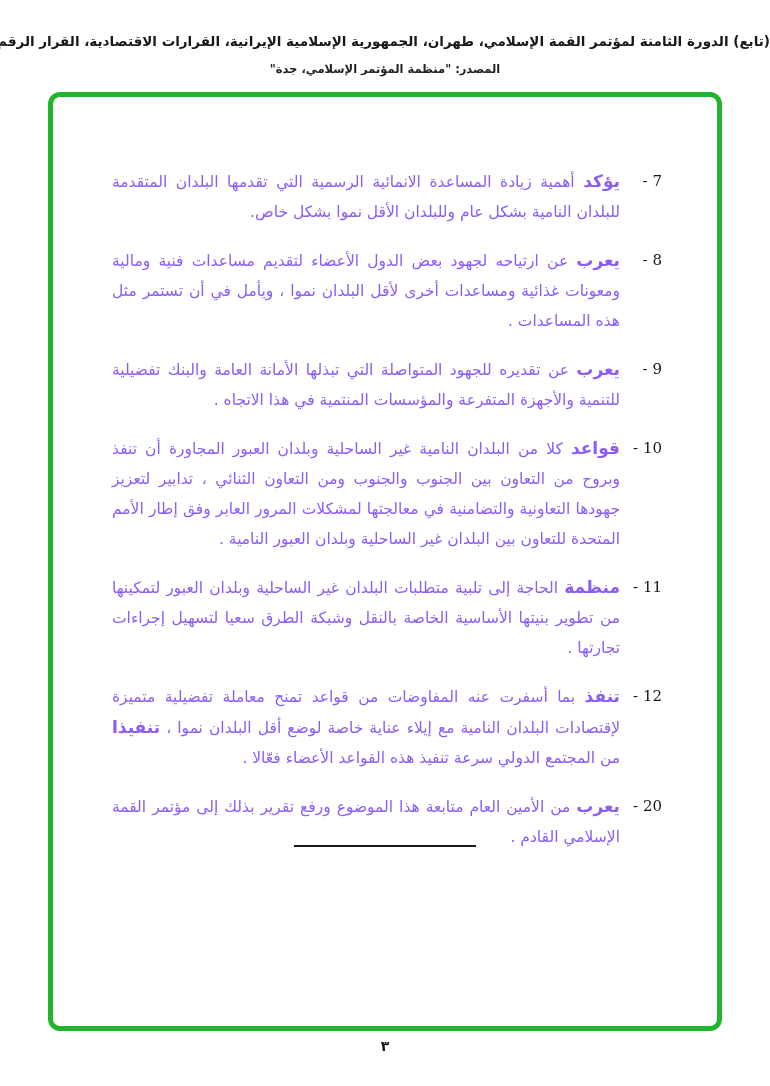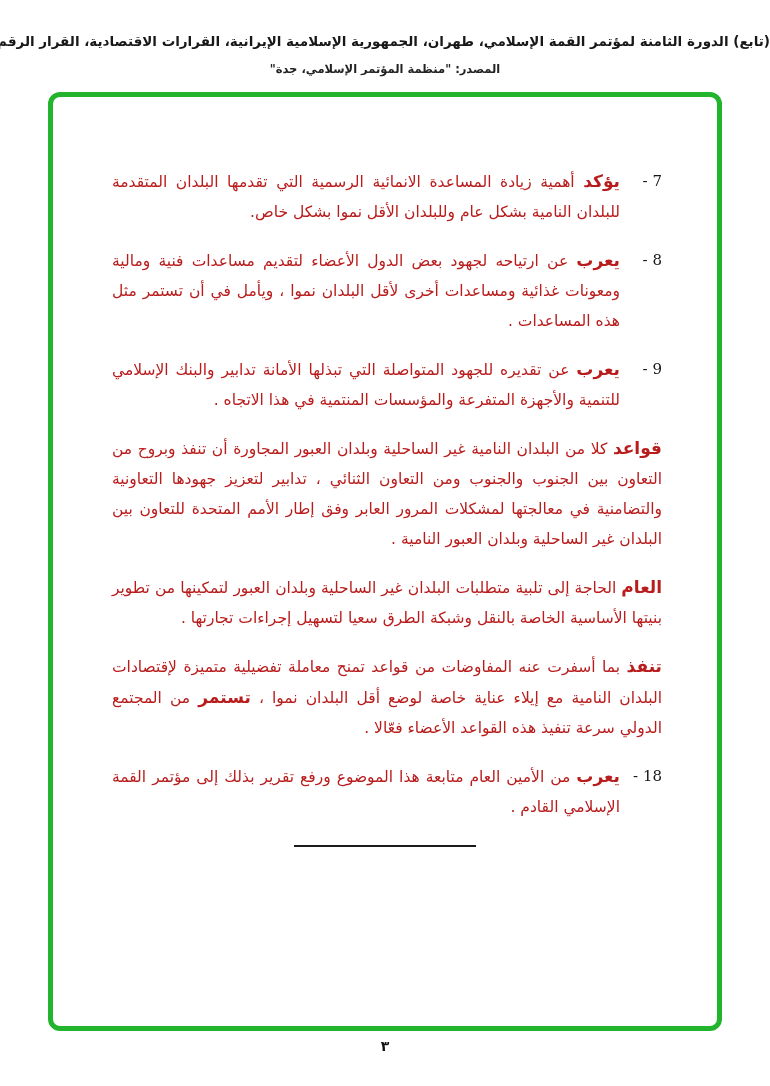--- a/index.html
+++ b/index.html
@@ -45,21 +45,21 @@
     font-family: "DejaVu Serif", serif;
     font-size: 15px;
     line-height: 30px;
     color: #161616;
   }
   .clause-text {
     flex: 1 1 auto;
     font-size: 15.5px;
     line-height: 30px;
     text-align: justify;
-    color: #b91c1c;
+    color: #8b5cf6;
   }
   .lead-word {
     font-weight: bold;
     font-size: 17px;
   }
   .end-divider {
     position: absolute; left: 294px; top: 845px;
     width: 182px; height: 2px;
     background: #1b1b1b;
   }
@@ -87,37 +87,40 @@
     <span class="clause-text"><span class="lead-word">يؤكد</span><span> أهمية زيادة المساعدة الانمائية الرسمية التي تقدمها البلدان المتقدمة للبلدان النامية بشكل عام وللبلدان الأقل نموا بشكل خاص.</span></span>
   </div>
 
   <div class="clause">
     <span class="clause-number">8 -</span>
     <span class="clause-text"><span class="lead-word">يعرب</span><span> عن ارتياحه لجهود بعض الدول الأعضاء لتقديم مساعدات فنية ومالية ومعونات غذائية ومساعدات أخرى لأقل البلدان نموا ، ويأمل في أن تستمر مثل هذه المساعدات .</span></span>
   </div>
 
   <div class="clause">
     <span class="clause-number">9 -</span>
-    <span class="clause-text"><span class="lead-word">يعرب</span><span> عن تقديره للجهود المتواصلة التي تبذلها الأمانة تدابير والبنك الإسلامي للتنمية والأجهزة المتفرعة والمؤسسات المنتمية في هذا الاتجاه .</span></span>
+    <span class="clause-text"><span class="lead-word">يعرب</span><span> عن تقديره للجهود المتواصلة التي تبذلها الأمانة العامة والبنك تفضيلية للتنمية والأجهزة المتفرعة والمؤسسات المنتمية في هذا الاتجاه .</span></span>
   </div>
 
   <div class="clause">
+    <span class="clause-number">10 -</span>
     <span class="clause-text"><span class="lead-word">قواعد</span><span> كلا من البلدان النامية غير الساحلية وبلدان العبور المجاورة أن تنفذ وبروح من التعاون بين الجنوب والجنوب ومن التعاون الثنائي ، تدابير لتعزيز جهودها التعاونية والتضامنية في معالجتها لمشكلات المرور العابر وفق إطار الأمم المتحدة للتعاون بين البلدان غير الساحلية وبلدان العبور النامية .</span></span>
   </div>
 
   <div class="clause">
-    <span class="clause-text"><span class="lead-word">العام</span><span> الحاجة إلى تلبية متطلبات البلدان غير الساحلية وبلدان العبور لتمكينها من تطوير بنيتها الأساسية الخاصة بالنقل وشبكة الطرق سعيا لتسهيل إجراءات تجارتها .</span></span>
+    <span class="clause-number">11 -</span>
+    <span class="clause-text"><span class="lead-word">منظمة</span><span> الحاجة إلى تلبية متطلبات البلدان غير الساحلية وبلدان العبور لتمكينها من تطوير بنيتها الأساسية الخاصة بالنقل وشبكة الطرق سعيا لتسهيل إجراءات تجارتها .</span></span>
   </div>
 
   <div class="clause">
-    <span class="clause-text"><span class="lead-word">تنفذ</span><span> بما أسفرت عنه المفاوضات من قواعد تمنح معاملة تفضيلية متميزة لإقتصادات البلدان النامية مع إيلاء عناية خاصة لوضع أقل البلدان نموا ، </span><span class="lead-word">تستمر</span><span> من المجتمع الدولي سرعة تنفيذ هذه القواعد الأعضاء فعّالا .</span></span>
+    <span class="clause-number">12 -</span>
+    <span class="clause-text"><span class="lead-word">تنفذ</span><span> بما أسفرت عنه المفاوضات من قواعد تمنح معاملة تفضيلية متميزة لإقتصادات البلدان النامية مع إيلاء عناية خاصة لوضع أقل البلدان نموا ، </span><span class="lead-word">تنفيذا</span><span> من المجتمع الدولي سرعة تنفيذ هذه القواعد الأعضاء فعّالا .</span></span>
   </div>
 
   <div class="clause">
-    <span class="clause-number">18 -</span>
+    <span class="clause-number">20 -</span>
     <span class="clause-text"><span class="lead-word">يعرب</span><span> من الأمين العام متابعة هذا الموضوع ورفع تقرير بذلك إلى مؤتمر القمة الإسلامي القادم .</span></span>
   </div>
 </div>
 
   <div class="end-divider"></div>
 
   <div class="page-number">٣</div>
 
 </div>
 

